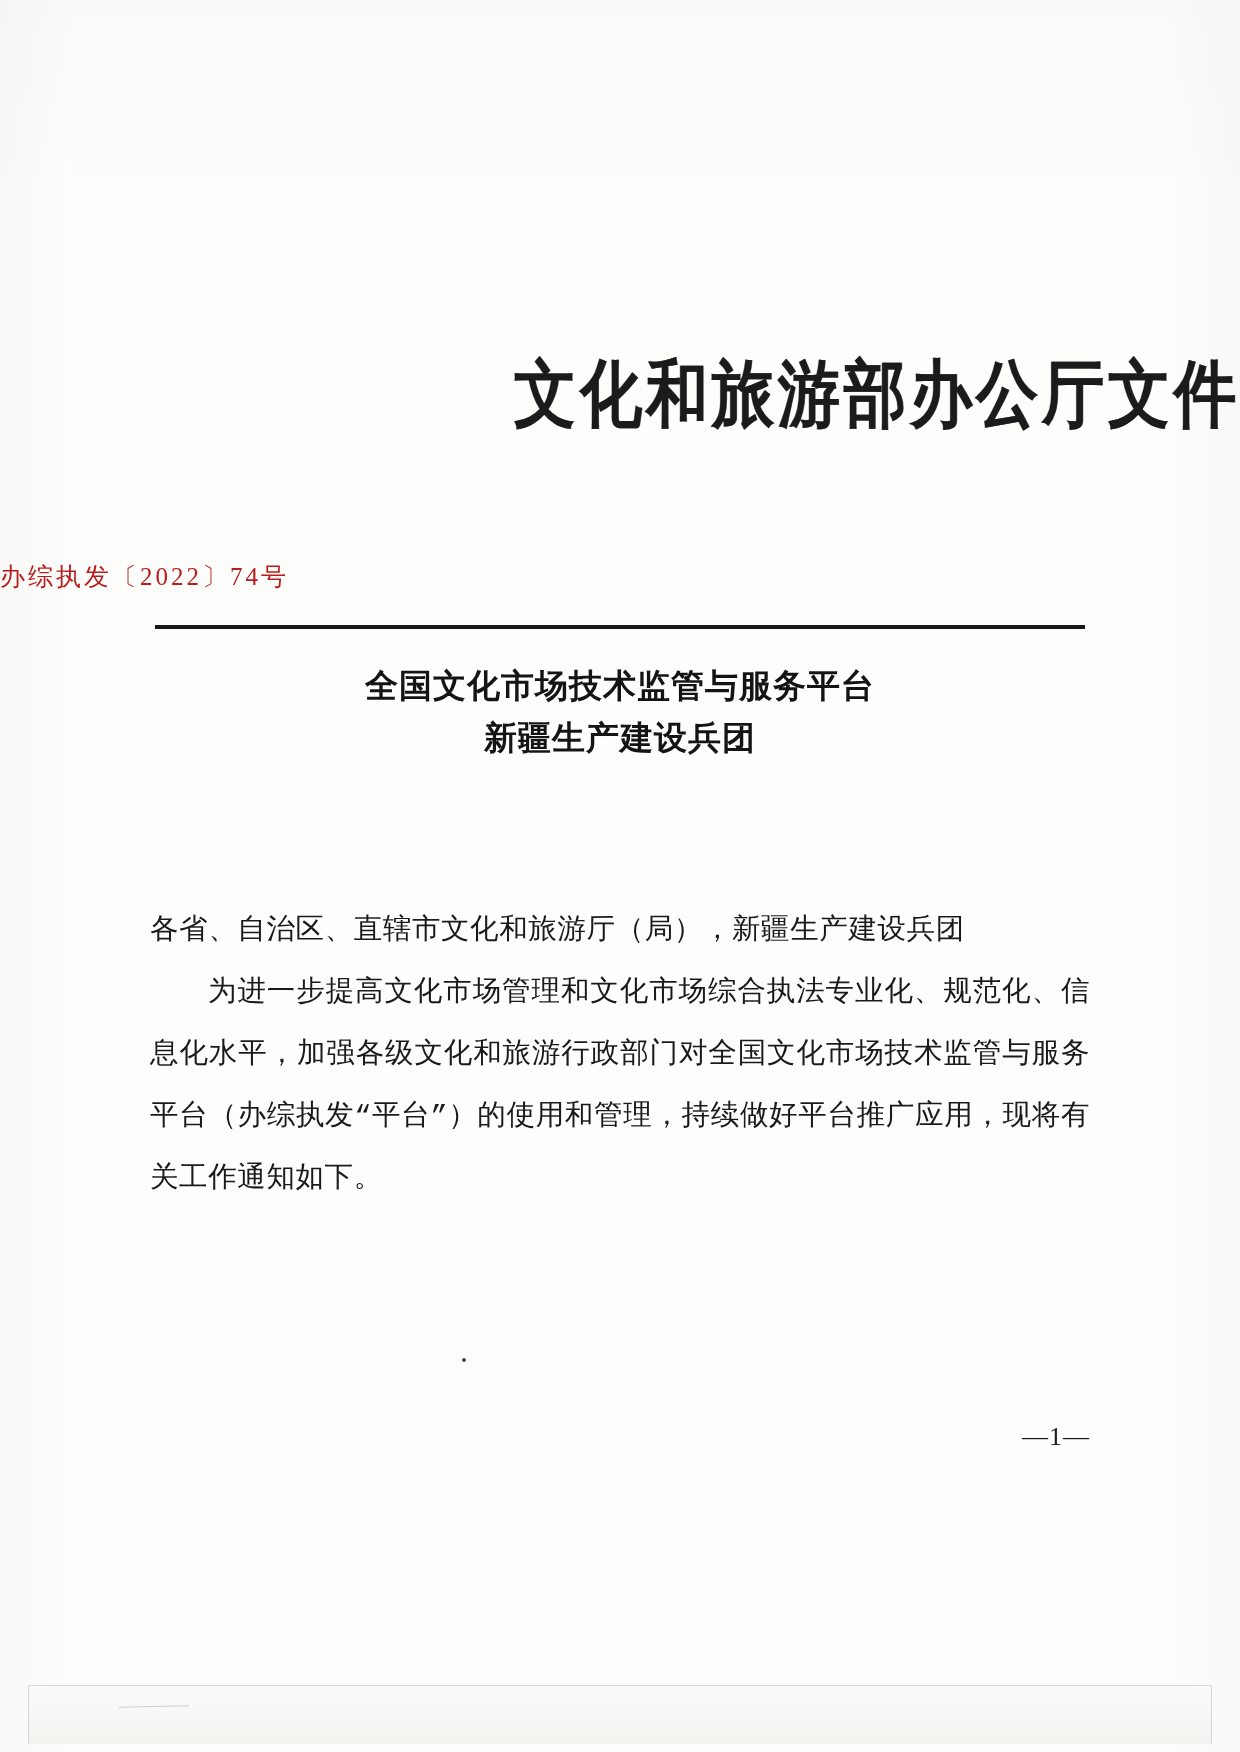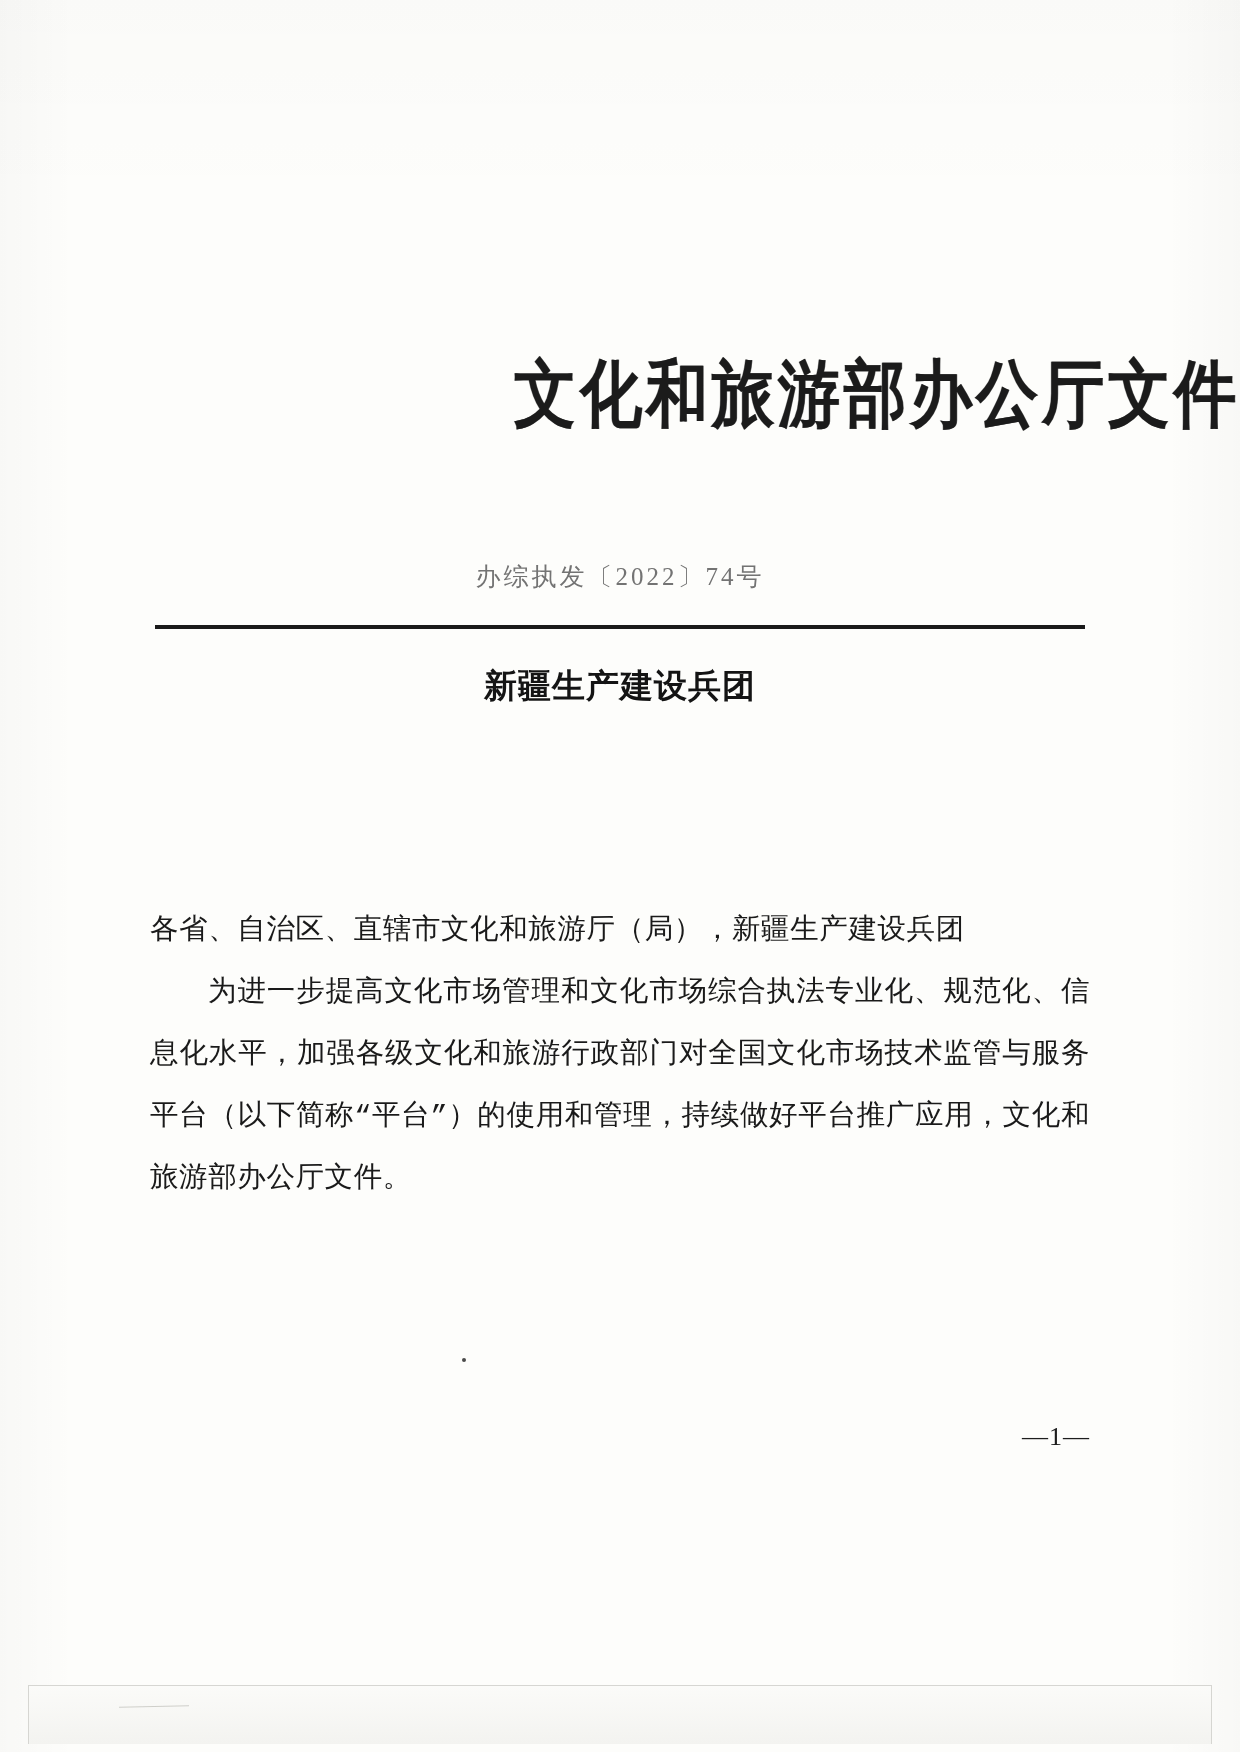--- a/index.html
+++ b/index.html
@@ -47,25 +47,25 @@
     color: #1b1b1b;
     text-shadow: 0.6px 0 0 rgba(25,25,25,0.65), -0.4px 0 0 rgba(25,25,25,0.45);
     transform: scaleY(1.18);
   }
 
   .doc-number {
     position: absolute;
     top: 560px;
     left: 0;
     width: 100%;
-    text-align: center;
+    text-align: left;
     font-family: "Liberation Serif", serif;
     font-size: 25px;
     letter-spacing: 3px;
-    color: #737373;
+    color: #b91c1c;
   }
 
   .rule {
     position: absolute;
     left: 155px;
     top: 625px;
     width: 930px;
     height: 4px;
     background: #1a1a1a;
   }
@@ -168,26 +168,27 @@
 
   <div class="doc-header">
     <span class="title">文化和旅游部办公厅文件</span>
   </div>
 
   <div class="doc-number">办综执发〔2022〕74号</div>
 
   <div class="rule"></div>
 
   <div class="subject">
+    <span class="line">全国文化市场技术监管与服务平台</span>
     <span class="line">新疆生产建设兵团</span>
   </div>
 
   <div class="body-block">
     <p class="addressee">各省、自治区、直辖市文化和旅游厅（局），新疆生产建设兵团</p>
-    <p class="para indent">为进一步提高文化市场管理和文化市场综合执法专业化、规范化、信息化水平，加强各级文化和旅游行政部门对全国文化市场技术监管与服务平台（以下简称“平台”）的使用和管理，持续做好平台推广应用，文化和旅游部办公厅文件。</p>
+    <p class="para indent">为进一步提高文化市场管理和文化市场综合执法专业化、规范化、信息化水平，加强各级文化和旅游行政部门对全国文化市场技术监管与服务平台（办综执发“平台”）的使用和管理，持续做好平台推广应用，现将有关工作通知如下。</p>
   </div>
 
   <div class="stray-dot"></div>
 
   <div class="page-number">—1—</div>
 
   <div class="scan-edge-2"></div>
   <div class="scan-edge"></div>
 </div>
 

